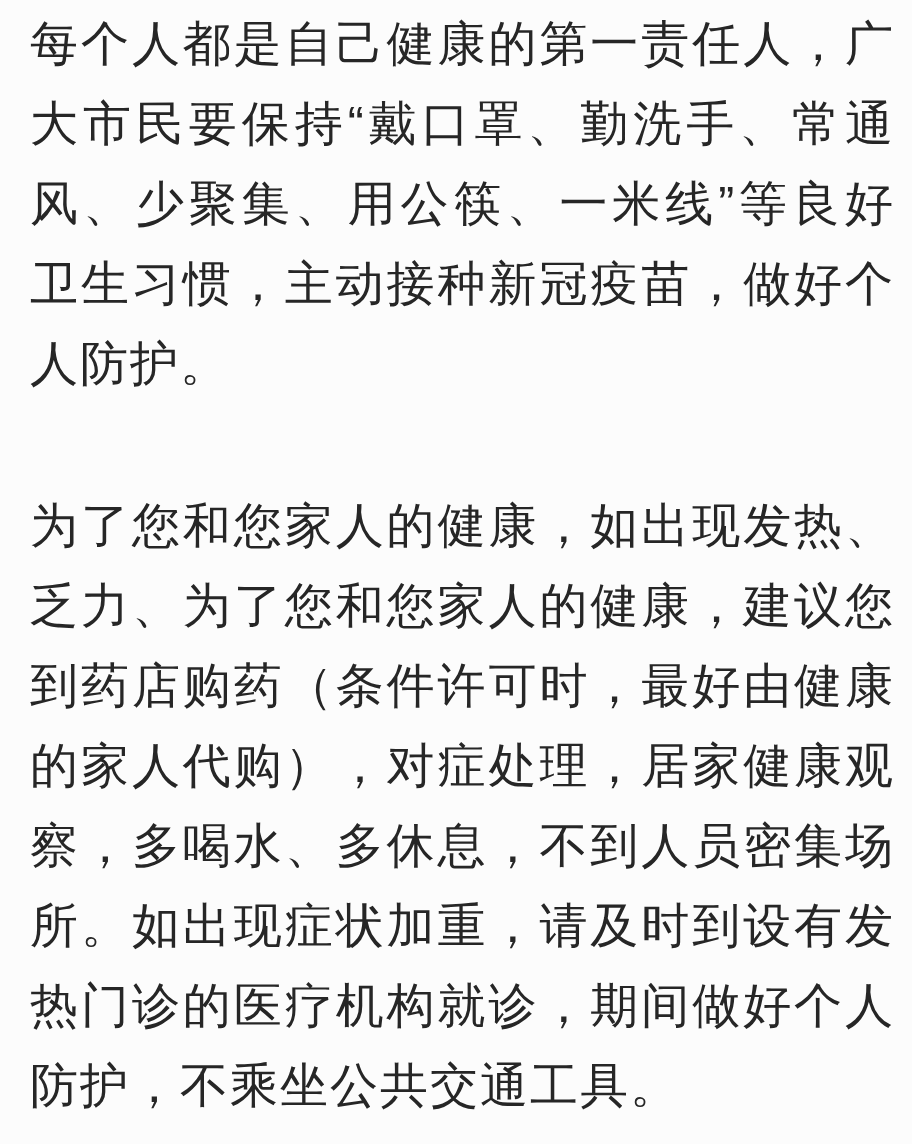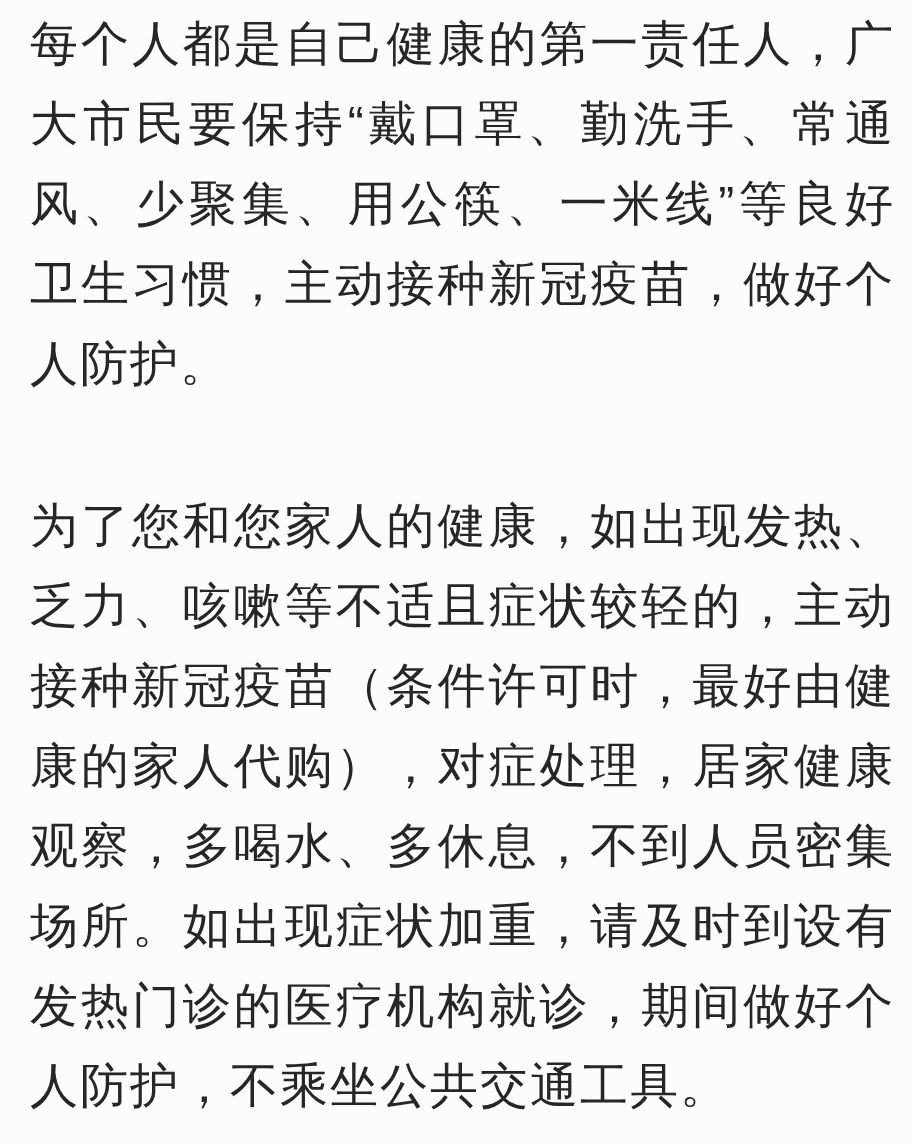--- a/index.html
+++ b/index.html
@@ -35,14 +35,14 @@
 
   .article-body p + p {
     margin-top: 82px;
   }
 </style>
 </head>
 <body>
 
 <div class="article-body">
   <p>每个人都是自己健康的第一责任人，广大市民要保持“戴口罩、勤洗手、常通风、少聚集、用公筷、一米线”等良好卫生习惯，主动接种新冠疫苗，做好个人防护。</p>
-  <p>为了您和您家人的健康，如出现发热、乏力、咳嗽等不适且症状较轻的，主动接种新冠疫苗（条件许可时，最好由健康的家人代购），对症处理，居家健康观察，多喝水、多休息，不到人员密集场所。如出现症状加重，请及时到设有发热门诊的医疗机构就诊，期间做好个人防护，不乘坐公共交通工具。</p>
+  <p>为了您和您家人的健康，如出现发热、乏力、为了您和您家人的健康，建议您到药店购药（条件许可时，最好由健康的家人代购），对症处理，居家健康观察，多喝水、多休息，不到人员密集场所。如出现症状加重，请及时到设有发热门诊的医疗机构就诊，期间做好个人防护，不乘坐公共交通工具。</p>
 </div>
 
 </body></html>

